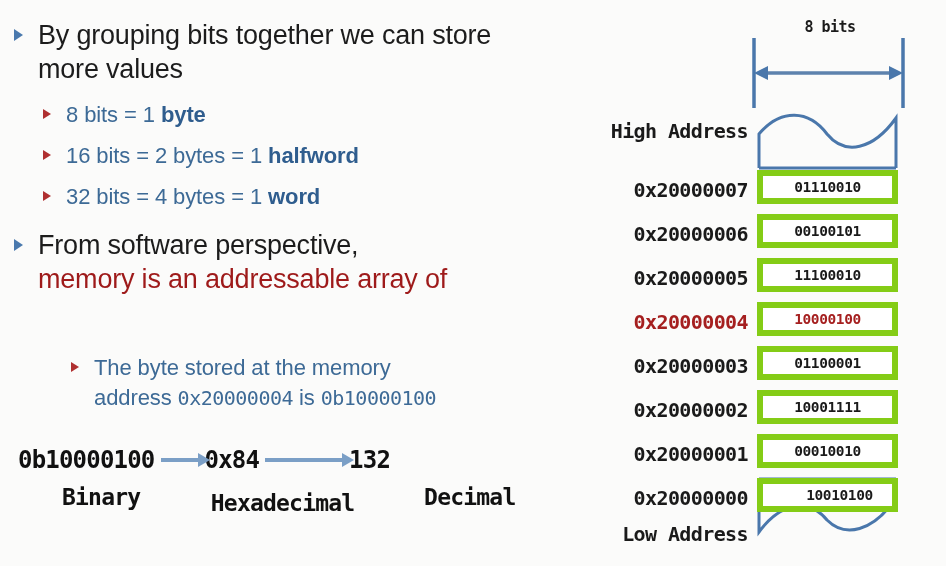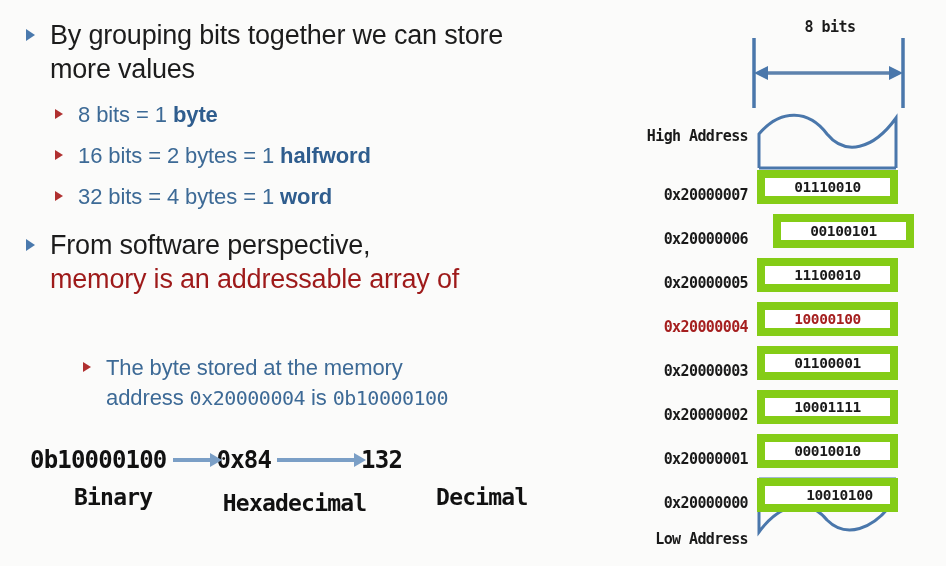--- a/index.html
+++ b/index.html
@@ -16,21 +16,21 @@
   }
   .slide {
     position: relative;
     width: 946px;
     height: 566px;
   }
 
   
   .left-col {
     position: absolute;
-    left: 12px;
+    left: 0;
     top: 0;
     width: 580px;
     height: 441px;
   }
 
   .bullet-l1 {
     position: relative;
     padding-left: 38px;
     color: #1c1c1c;
     font-size: 27px;
@@ -166,25 +166,24 @@
     top: 0;
     width: 152px;
   }
   .mem-label {
     position: absolute;
     right: 0;
     width: 152px;
     text-align: right;
     font-family: "DejaVu Sans Mono", monospace;
     font-weight: bold;
-    font-size: 15px;
+    font-size: 20px;
     color: #1a1a1a;
     letter-spacing: -0.6px;
     white-space: nowrap;
-    margin-top: 8px;
   }
   .mem-label.highlight { color: #a51f1f; }
 
   .bits-caption {
     position: absolute;
     left: 160px;
     top: 18px;
     width: 148px;
     text-align: center;
     font-family: "DejaVu Sans Mono", monospace;
@@ -205,21 +204,21 @@
     left: 161px;
     top: 0;
     width: 141px;
   }
   .cell {
     position: absolute;
     left: 0;
     width: 141px;
     height: 34px;
     box-sizing: border-box;
-    border: 8px solid #84cc16;
+    border: 6px solid #84cc16;
     background: #ffffff;
     display: flex;
     align-items: center;
     justify-content: center;
     font-family: "DejaVu Sans Mono", monospace;
     font-weight: bold;
     font-size: 14.5px;
     color: #1a1a1a;
     letter-spacing: -0.4px;
   }
@@ -322,21 +321,21 @@
       <div class="mem-label highlight" style="top:310px;">0x20000004</div>
       <div class="mem-label" style="top:354px;">0x20000003</div>
       <div class="mem-label" style="top:398px;">0x20000002</div>
       <div class="mem-label" style="top:442px;">0x20000001</div>
       <div class="mem-label" style="top:486px;">0x20000000</div>
       <div class="mem-label" style="top:522px;">Low Address</div>
     </div>
 
     <div class="cells">
       <div class="cell" style="top:170px;">01110010</div>
-      <div class="cell" style="top:214px;margin-left:16px;">00100101</div>
+      <div class="cell" style="top:214px;">00100101</div>
       <div class="cell" style="top:258px;">11100010</div>
       <div class="cell highlight" style="top:302px;">10000100</div>
       <div class="cell" style="top:346px;">01100001</div>
       <div class="cell" style="top:390px;">10001111</div>
       <div class="cell" style="top:434px;">00010010</div>
       <div class="cell" style="top:478px;padding-left:24px;">10010100</div>
     </div>
 
   </div>
 

